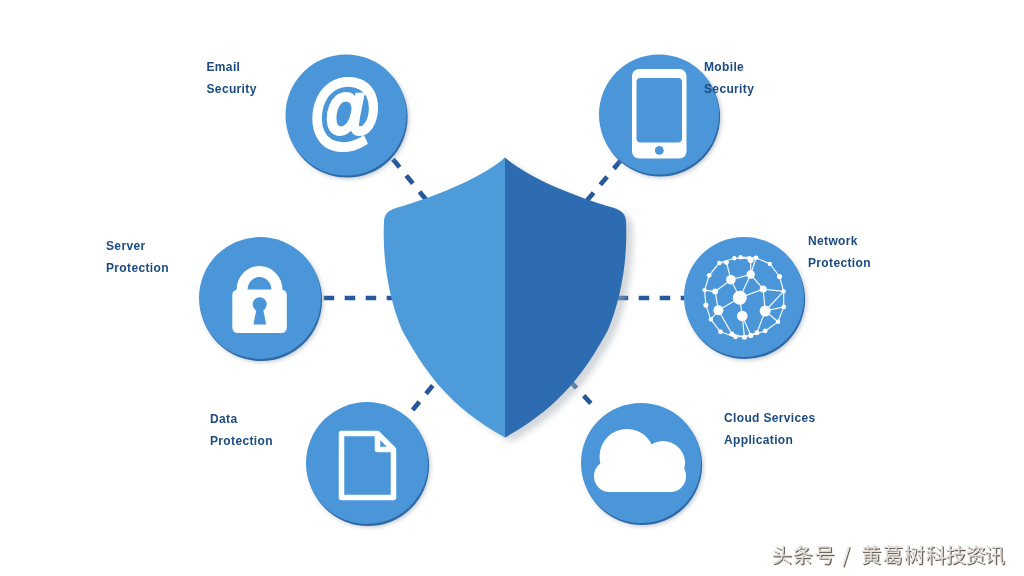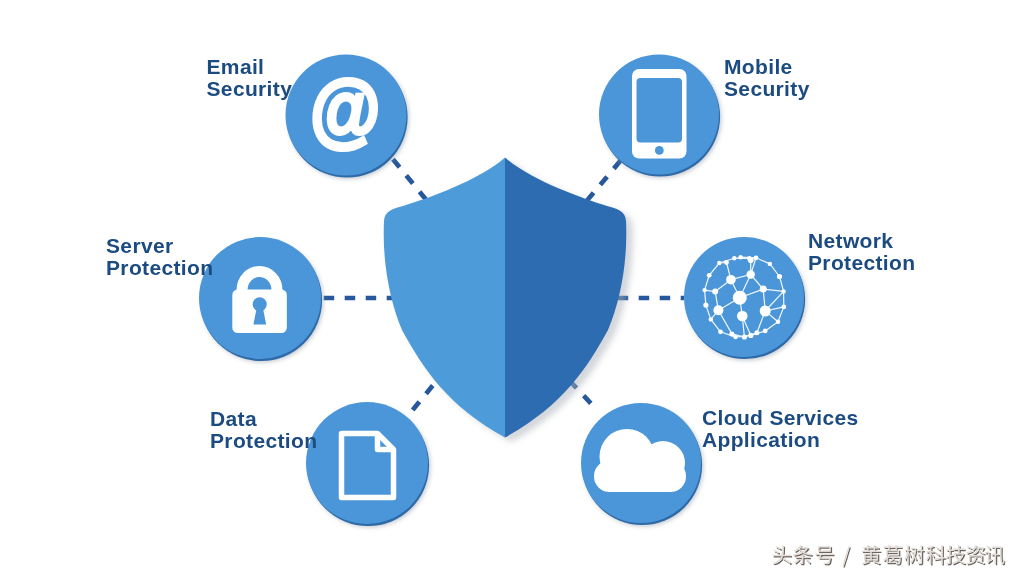--- a/index.html
+++ b/index.html
@@ -1,15 +1,15 @@
 <!DOCTYPE html>
 <html><head><meta charset="utf-8"><style>
 html,body{margin:0;padding:0}
 body{width:1024px;height:576px;position:relative;background:#ffffff;overflow:hidden;font-family:"Liberation Sans",sans-serif}
-.lbl{position:absolute;font-weight:bold;font-size:21px;line-height:22px;color:#1b4b80;letter-spacing:0.35px;white-space:nowrap}
+.lbl{position:absolute;font-weight:bold;font-size:12px;line-height:22px;color:#1b4b80;letter-spacing:0.35px;white-space:nowrap}
 </style></head><body>
 <svg width="1024" height="576" viewBox="0 0 1024 576" style="position:absolute;left:0;top:0">
 <defs>
 <filter id="b1" x="-30%" y="-30%" width="160%" height="160%">
         <feGaussianBlur stdDeviation="3"></feGaussianBlur>
       </filter>
 <filter id="b2" x="-30%" y="-30%" width="160%" height="160%">
         <feGaussianBlur stdDeviation="2.2"></feGaussianBlur>
       </filter>
 </defs>
@@ -176,16 +176,16 @@
 <path transform="translate(860.7,562.6) scale(0.0206,-0.0206)" d="M592 40C704 0 818 -46 887 -80L942 -30C868 4 747 51 636 87ZM352 87C288 46 161 -3 59 -29C75 -43 98 -67 110 -83C212 -55 339 -6 420 43ZM163 446V104H844V446H538V519H948V588H700V684H882V752H700V840H624V752H379V840H304V752H127V684H304V588H55V519H461V446ZM379 588V684H624V588ZM236 249H461V160H236ZM538 249H769V160H538ZM236 391H461V303H236ZM538 391H769V303H538Z"></path>
 <path transform="translate(882.3,562.6) scale(0.0206,-0.0206)" d="M260 473H745V405H260ZM260 587H745V521H260ZM636 840V778H359V840H286V778H64V714H286V655H359V714H636V655H711V714H937V778H711V840ZM189 637V355H280C232 278 148 187 32 122C49 110 72 87 83 70C126 97 165 127 200 158V-19H652C660 -36 666 -60 668 -78C715 -81 759 -81 782 -78C809 -76 827 -70 843 -52C870 -23 883 57 897 266C898 276 899 296 899 296H327C340 314 352 331 363 349L332 355H819V637ZM506 234C471 164 385 115 292 86C306 76 329 55 338 43H270V194H239L280 238H824C813 74 800 10 783 -8C775 -17 766 -18 750 -18L687 -16V43H345C404 66 462 98 507 140C581 112 668 72 715 46L753 97C705 123 619 158 547 184C556 196 564 209 570 222Z"></path>
 <path transform="translate(903.9,562.6) scale(0.0206,-0.0206)" d="M635 433C675 366 719 276 737 218L796 245C776 302 732 389 689 456ZM341 523C381 461 424 388 463 317C424 188 372 83 312 20C329 8 351 -16 363 -32C420 32 469 122 508 234C534 183 557 137 572 99L628 145C607 193 574 255 535 322C566 434 588 564 600 708L558 721L546 718H358V652H529C520 565 506 481 487 404C454 458 420 512 389 561ZM811 837V620H615V552H811V17C811 2 804 -3 789 -4C774 -5 725 -5 668 -3C678 -23 688 -55 691 -74C769 -74 814 -72 841 -60C869 -48 880 -26 880 17V552H959V620H880V837ZM163 840V628H53V558H160C136 421 86 259 32 172C44 156 62 129 71 108C105 165 137 251 163 343V-79H231V418C258 363 289 295 303 259L344 320C329 350 256 479 231 520V558H320V628H231V840Z"></path>
 <path transform="translate(925.5,562.6) scale(0.0206,-0.0206)" d="M503 727C562 686 632 626 663 585L715 633C682 675 611 733 551 771ZM463 466C528 425 604 362 640 319L690 368C653 411 575 471 510 510ZM372 826C297 793 165 763 53 745C61 729 71 704 74 687C118 693 165 700 212 709V558H43V488H202C162 373 93 243 28 172C41 154 59 124 67 103C118 165 171 264 212 365V-78H286V387C321 337 363 271 379 238L425 296C404 325 316 436 286 469V488H434V558H286V725C335 737 380 751 418 766ZM422 190 433 118 762 172V-78H836V185L965 206L954 275L836 256V841H762V244Z"></path>
 <path transform="translate(945.4,562.6) scale(0.0206,-0.0206)" d="M614 840V683H378V613H614V462H398V393H431L428 392C468 285 523 192 594 116C512 56 417 14 320 -12C335 -28 353 -59 361 -79C464 -48 562 -1 648 64C722 -1 812 -50 916 -81C927 -61 948 -32 965 -16C865 10 778 54 705 113C796 197 868 306 909 444L861 465L847 462H688V613H929V683H688V840ZM502 393H814C777 302 720 225 650 162C586 227 537 305 502 393ZM178 840V638H49V568H178V348C125 333 77 320 37 311L59 238L178 273V11C178 -4 173 -9 159 -9C146 -9 103 -9 56 -8C65 -28 76 -59 79 -77C148 -78 189 -75 216 -64C242 -52 252 -32 252 11V295L373 332L363 400L252 368V568H363V638H252V840Z"></path>
 <path transform="translate(965.2,562.6) scale(0.0206,-0.0206)" d="M85 752C158 725 249 678 294 643L334 701C287 736 195 779 123 804ZM49 495 71 426C151 453 254 486 351 519L339 585C231 550 123 516 49 495ZM182 372V93H256V302H752V100H830V372ZM473 273C444 107 367 19 50 -20C62 -36 78 -64 83 -82C421 -34 513 73 547 273ZM516 75C641 34 807 -32 891 -76L935 -14C848 30 681 92 557 130ZM484 836C458 766 407 682 325 621C342 612 366 590 378 574C421 609 455 648 484 689H602C571 584 505 492 326 444C340 432 359 407 366 390C504 431 584 497 632 578C695 493 792 428 904 397C914 416 934 442 949 456C825 483 716 550 661 636C667 653 673 671 678 689H827C812 656 795 623 781 600L846 581C871 620 901 681 927 736L872 751L860 747H519C534 773 546 800 556 826Z"></path>
 <path transform="translate(984.2,562.6) scale(0.0206,-0.0206)" d="M114 775C163 729 223 664 251 622L305 672C277 713 215 775 166 819ZM42 527V454H183V111C183 66 153 37 135 24C148 10 168 -22 174 -40C189 -19 216 4 387 139C380 153 366 182 360 202L256 123V527ZM358 785V714H503V429H352V359H503V-66H574V359H728V429H574V714H767C767 286 764 -42 873 -76C924 -95 957 -60 968 104C956 114 935 139 922 157C919 73 911 -1 903 1C836 17 839 358 843 785Z"></path>
 </g>
 </svg>
 <div class="lbl" style="left:206.5px;top:55.5px">Email<br>Security</div>
-<div class="lbl" style="left:724px;top:55.5px">Mobile<br>Security</div>
+<div class="lbl" style="left:704px;top:55.5px">Mobile<br>Security</div>
 <div class="lbl" style="left:106px;top:235px">Server<br>Protection</div>
 <div class="lbl" style="left:808px;top:230px">Network<br>Protection</div>
 <div class="lbl" style="left:210px;top:408px">Data<br>Protection</div>
-<div class="lbl" style="left:702px;top:407px">Cloud Services<br>Application</div>
+<div class="lbl" style="left:724px;top:407px">Cloud Services<br>Application</div>
 </body></html>

